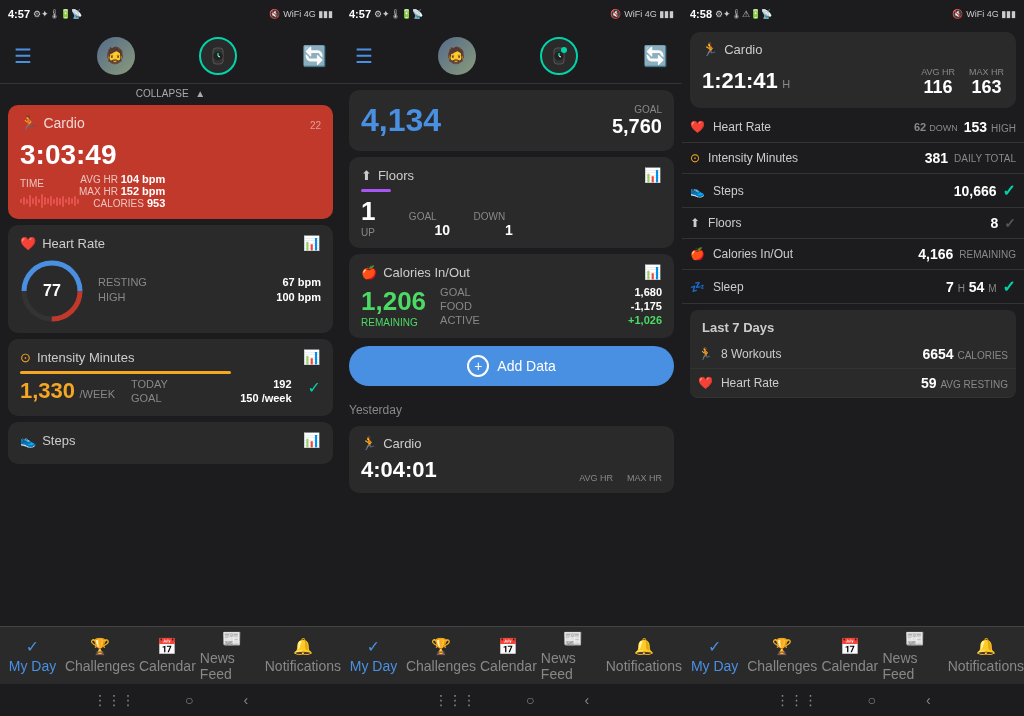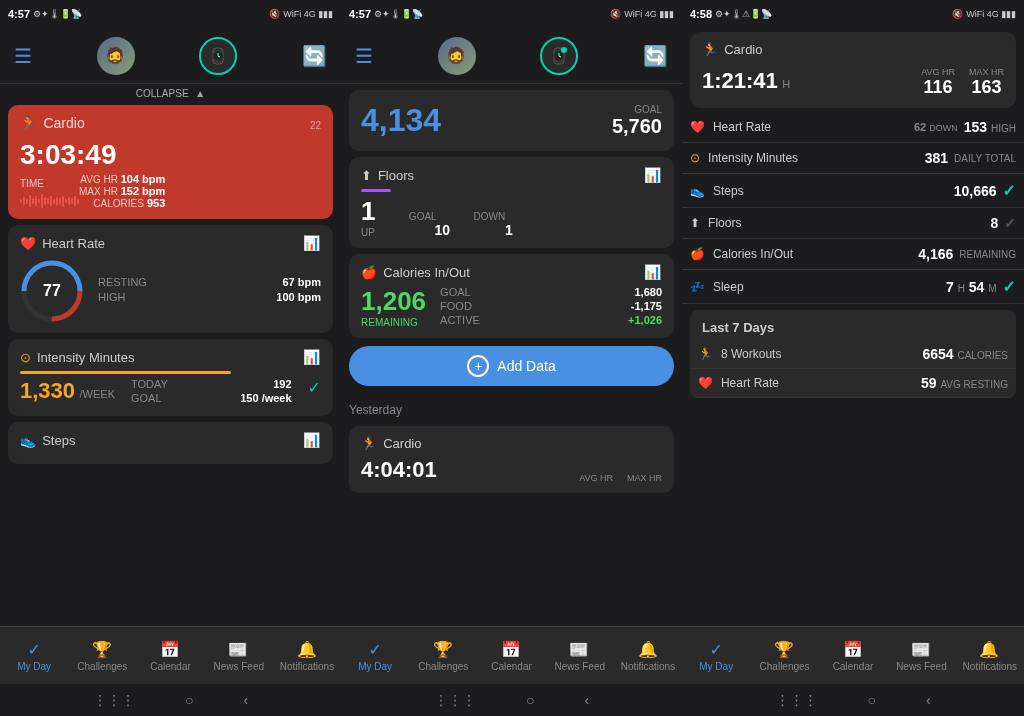--- a/index.html
+++ b/index.html
@@ -264,21 +264,21 @@
 
     .nav-item {
       display: flex;
       flex-direction: column;
       align-items: center;
       gap: 2px;
       flex: 1;
     }
 
     .nav-item-icon { font-size: 16px; color: #888; }
-    .nav-item-label { font-size: 10px; color: #888; }
+    .nav-item-label { font-size: 14px; color: #888; }
     .nav-item.active .nav-item-icon { color: #4A90E2; }
     .nav-item.active .nav-item-label { color: #4A90E2; }
 
     
     .sys-nav {
       height: 32px;
       background: #1c1c1e;
       display: flex;
       align-items: center;
       justify-content: center;

